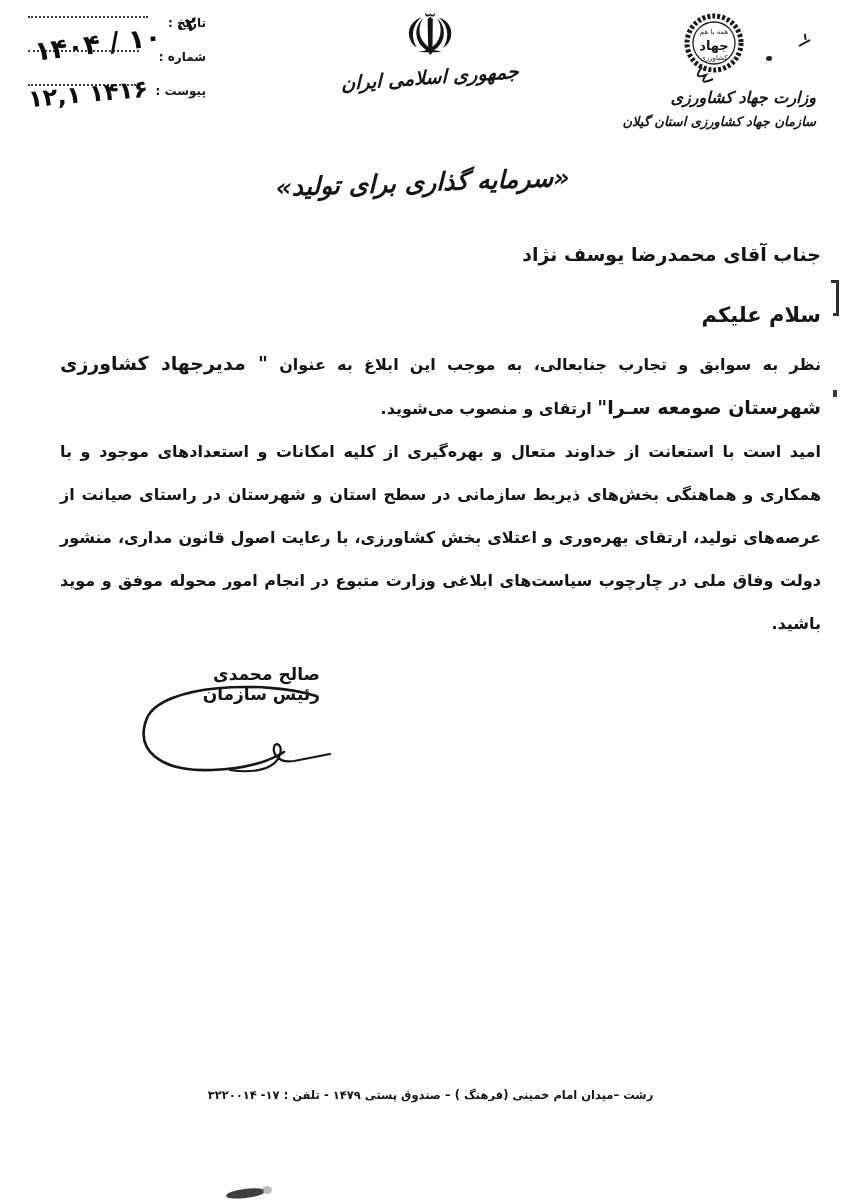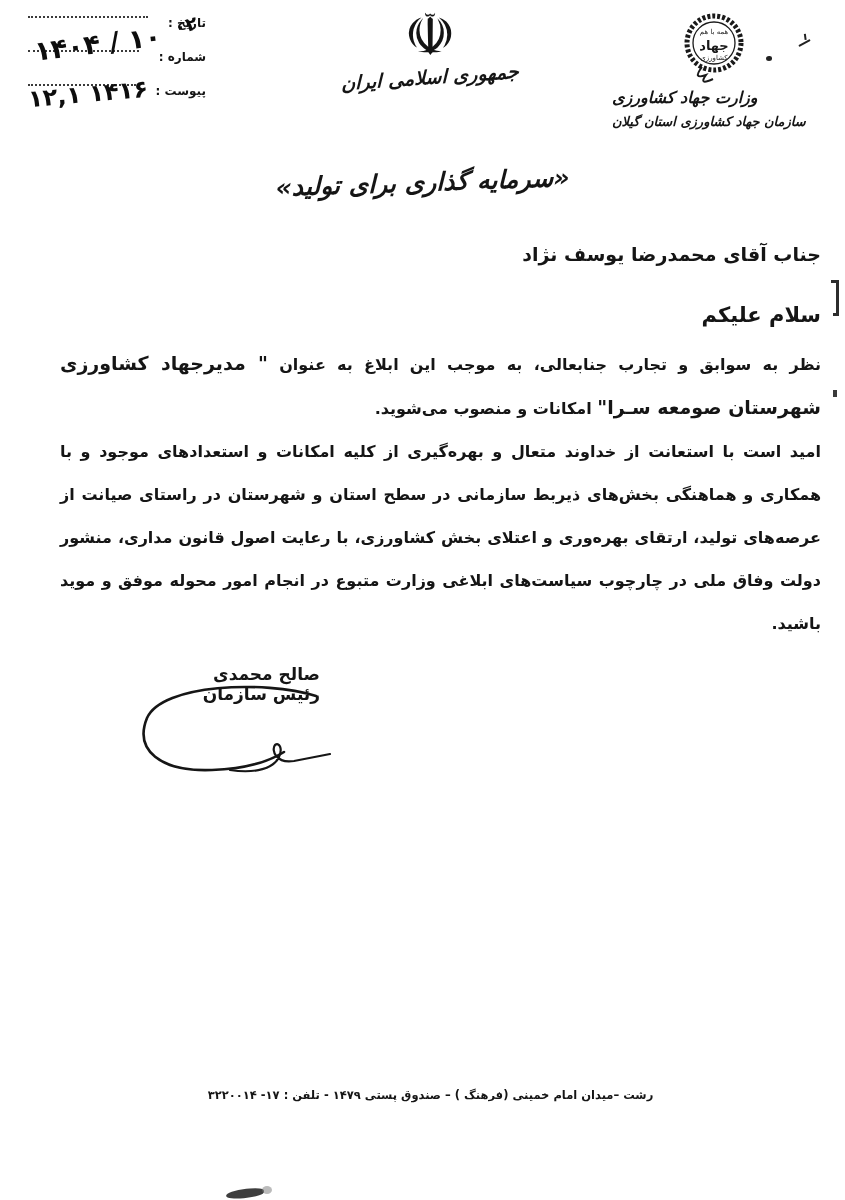--- a/index.html
+++ b/index.html
@@ -17,21 +17,21 @@
   .hw{position:absolute;font-weight:bold;color:#0d0d0d;white-space:nowrap;}
   .hw-day{top:-2px;left:146px;font-size:19px;transform:rotate(-14deg);}
   .hw-date{top:12px;left:6px;font-size:27px;transform:rotate(-7deg);letter-spacing:3px;}
   .hw-attach{top:64px;left:0px;font-size:24px;transform:rotate(-5deg);letter-spacing:2px;}
   
   .emblem{position:absolute;top:4px;left:340px;width:180px;text-align:center;}
   .emblem-symbol{font-size:58px;line-height:62px;color:#141414;}
   .emblem-caption{font-size:19px;font-weight:bold;font-style:italic;
     transform:skewY(-4deg);direction:rtl;}
   
-  .ministry{position:absolute;top:10px;left:612px;width:204px;text-align:left;direction:rtl;}
+  .ministry{position:absolute;top:10px;left:612px;width:204px;text-align:right;direction:rtl;}
   .ministry-logo{display:block;margin:0 auto -8px auto;}
   .ministry-line1{font-size:16px;font-weight:bold;font-style:italic;}
   .ministry-line2{font-size:13px;font-weight:bold;font-style:italic;margin-top:7px;}
   .pen-mark{position:absolute;left:798px;top:42px;width:13px;height:2px;background:#222;
     transform:rotate(-28deg);border-radius:2px;}
   .pen-mark::before{content:"";position:absolute;left:9px;top:-7px;width:2px;height:6px;
     background:#222;transform:rotate(20deg);}
   .pen-dot{position:absolute;left:766px;top:56px;width:6px;height:5px;background:#222;
     border-radius:50% 40% 50% 50%;}
   
@@ -105,21 +105,21 @@
     <div class="ministry-line2">سازمان جهاد کشاورزی استان گیلان</div>
   </div>
   <span class="pen-mark"></span>
   <span class="pen-dot"></span>
 
   <div class="slogan">«سرمایه گذاری برای تولید»</div>
 
   <div class="letter-body">
     <div class="addressee">جناب آقای محمدرضا یوسف نژاد</div>
     <div class="salutation">سلام علیکم</div>
-    <p class="para p1"><span>نظر به سوابق و تجارب جنابعالی، به موجب این ابلاغ به عنوان </span><span class="pos-title">" مدیرجهاد کشاورزی شهرستان صومعه سـرا"</span><span> امکانات و منصوب می‌شوید.</span></p>
+    <p class="para p1"><span>نظر به سوابق و تجارب جنابعالی، به موجب این ابلاغ به عنوان </span><span class="pos-title">" مدیرجهاد کشاورزی شهرستان صومعه سـرا"</span><span> ارتقای و منصوب می‌شوید.</span></p>
     <p class="para p2">امید است با استعانت از خداوند متعال و  بهره‌گیری از کلیه امکانات و استعدادهای موجود و با همکاری و هماهنگی بخش‌های ذیربط سازمانی در سطح استان و شهرستان در راستای صیانت از عرصه‌های تولید، ارتقای بهره‌وری و اعتلای بخش کشاورزی، با رعایت اصول قانون مداری، منشور دولت وفاق ملی در چارچوب سیاست‌های ابلاغی وزارت متبوع در انجام امور محوله موفق و موید باشید.</p>
   </div>
 
   <div class="signature">
     <svg class="sig-scribble" width="205" height="100" viewBox="0 0 205 100">
       <path d="M184 16 C132 0 30 4 15 38 C2 70 28 92 80 90 C112 89 136 82 152 72" fill="none" stroke="#161616" stroke-width="2.6" stroke-linecap="round"></path>
       <path d="M98 90 C124 94 142 88 147 77 C151 68 147 62 143 65 C139 70 144 84 162 81 L198 74" fill="none" stroke="#161616" stroke-width="2.2" stroke-linecap="round"></path>
     </svg>
     <div class="sig-name">صالح محمدی</div>
     <div class="sig-title">رئیس سازمان</div>

